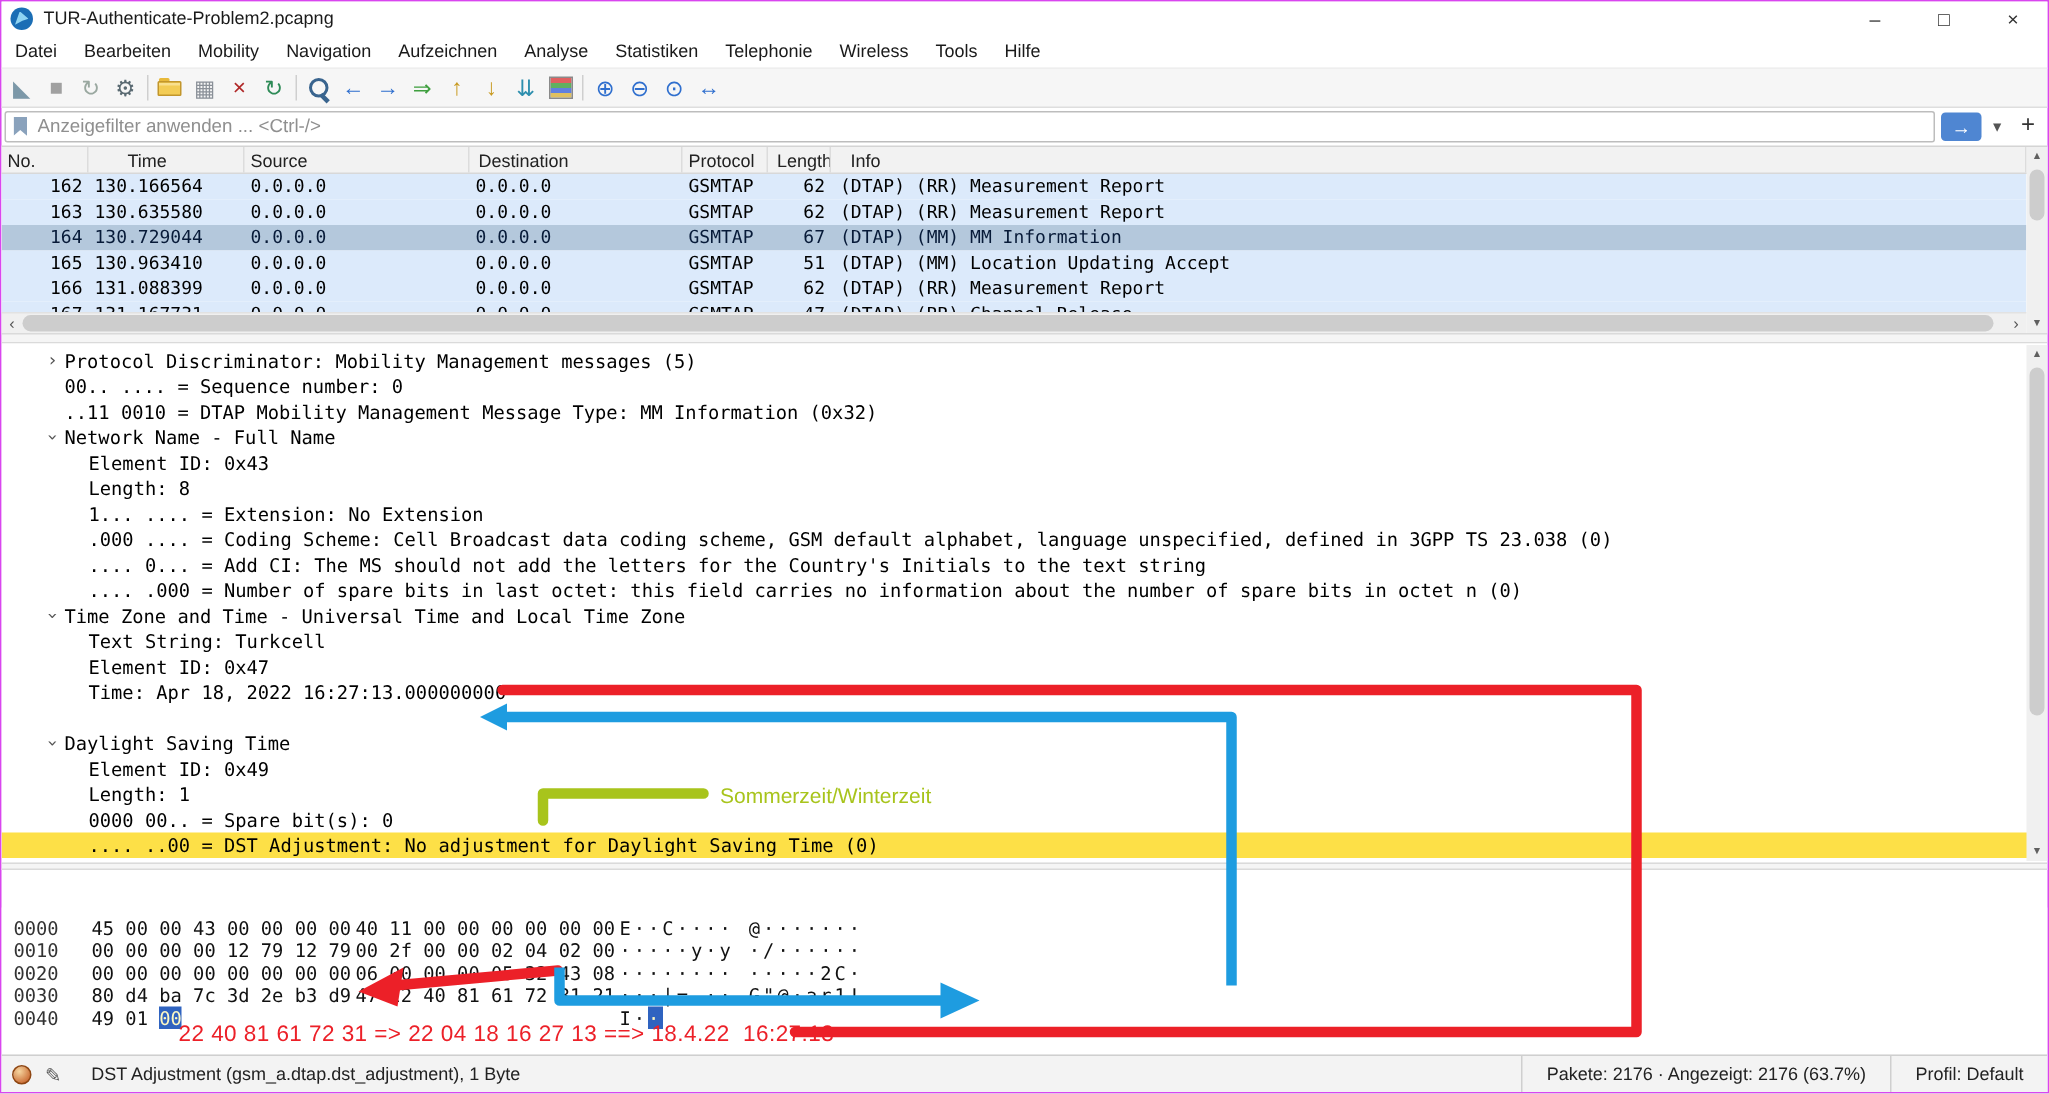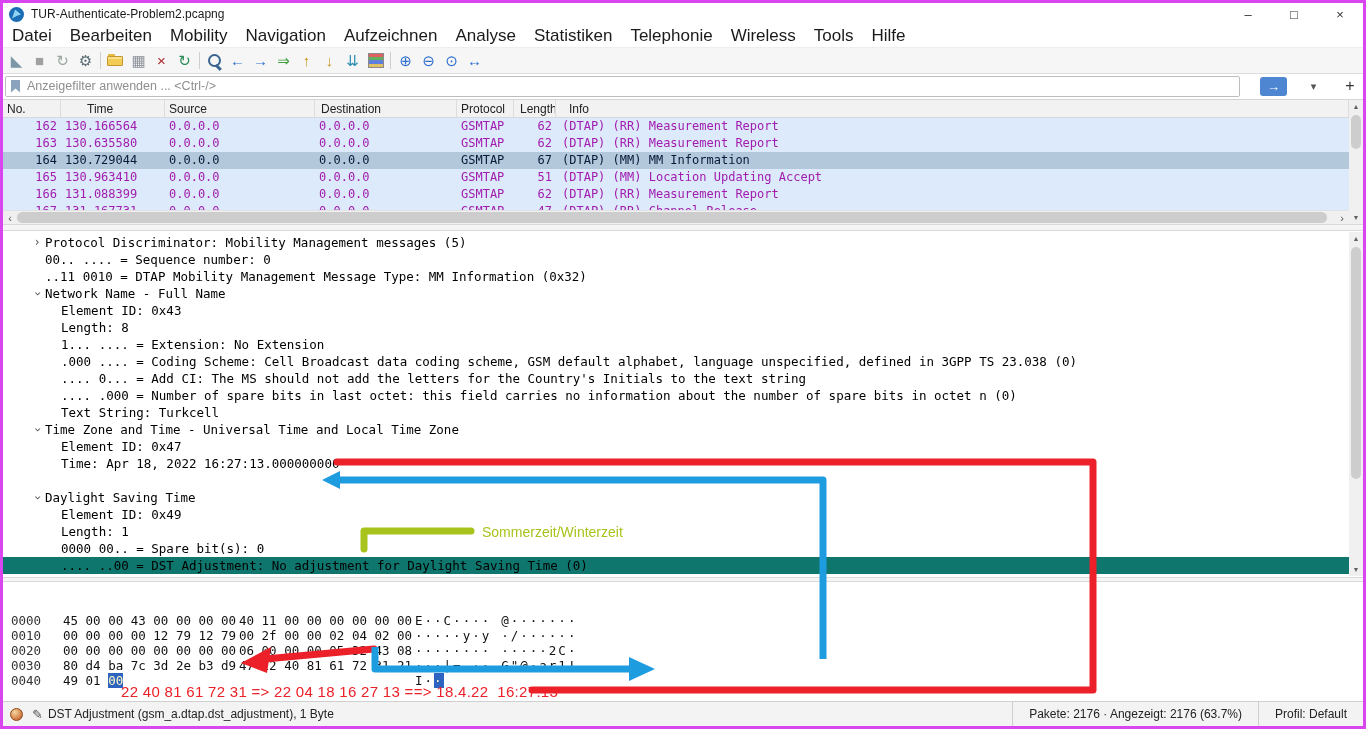--- a/index.html
+++ b/index.html
@@ -1,58 +1,58 @@
 <!DOCTYPE html>
 <html><head>
 <meta charset="utf-8">
 <style>
   html,body{margin:0;padding:0;background:#d8d8d8}
   .window{position:relative;width:1366px;height:729px;background:#fff;overflow:hidden;
-    font-family:"Liberation Sans",sans-serif;border:3px solid #d946ef;box-sizing:border-box}
+    font-family:"Liberation Sans",sans-serif;border:1px solid #d946ef;box-sizing:border-box}
   
   .titlebar{position:absolute;top:0;left:0;right:0;height:22px;background:#fff;display:flex;align-items:center}
   .app-icon{width:15px;height:15px;margin-left:6px;border-radius:50%;background:#1b6eb5;position:relative;flex:none}
   .app-icon .fin{position:absolute;left:3px;top:3px;width:9px;height:9px;background:#8fd4f2;
     clip-path:polygon(0 100%,35% 0,100% 55%,55% 70%)}
   .title{margin-left:7px;font-size:12px;color:#1a1a1a}
   .win-controls{margin-left:auto;display:flex;height:100%}
   .wc{width:46px;display:flex;align-items:center;justify-content:center;font-size:13px;color:#333}
   
-  .menubar{position:absolute;top:22px;left:0;right:0;height:22px;background:#fff;display:flex;align-items:center;font-size:17px;color:#1a1a1a}
+  .menubar{position:absolute;top:22px;left:0;right:0;height:22px;background:#fff;display:flex;align-items:center;font-size:12px;color:#1a1a1a}
   .menu-item{padding:0 9px;height:100%;display:flex;align-items:center}
   
   .toolbar{position:absolute;top:44px;left:0;right:0;height:27px;background:#f6f6f6;border-top:1px solid #eee;
     border-bottom:1px solid #dedede;display:flex;align-items:center;padding-left:2px;box-sizing:border-box}
   .tb-icon{width:23px;height:22px;display:flex;align-items:center;justify-content:center;font-size:15px;position:relative}
   .tb-sep{width:1px;height:17px;background:#cfcfcf;margin:0 3px}
   .tb-icon.folder::before{content:"";position:absolute;top:4px;left:4px;width:7px;height:4px;background:#e8b93a;border-radius:1px}
   .tb-icon.folder::after{content:"";position:absolute;top:6px;left:3px;width:16px;height:10px;background:#f3cc55;
     border:1px solid #c2962c;border-radius:1px;box-sizing:border-box;box-shadow:inset 0 2px 0 #f9e08e}
   .tb-icon.mag::before{content:"";position:absolute;top:4px;left:5px;width:9px;height:9px;border:2px solid #39648e;border-radius:50%}
   .tb-icon.mag::after{content:"";position:absolute;bottom:3px;right:4px;width:7px;height:2.5px;background:#39648e;transform:rotate(45deg)}
   .tb-icon.colorize::after{content:"";width:14px;height:13px;border:1px solid #8a8a8a;
     background:linear-gradient(#e06060 0 25%,#60b060 25% 50%,#6080e0 50% 75%,#e0c060 75% 100%)}
   
-  .filterbar{position:absolute;top:72px;left:2px;right:3px;height:22px;display:flex;align-items:center;gap:20px}
+  .filterbar{position:absolute;top:72px;left:2px;right:3px;height:22px;display:flex;align-items:center;gap:4px}
   .filter-input-wrap{flex:1;height:21px;border:1px solid #bdbdbd;border-radius:2px;background:#fff;display:flex;align-items:center;padding:0 5px;gap:5px;box-sizing:border-box}
   .ribbon{width:9px;height:13px;background:#8aa2bc;clip-path:polygon(0 0,100% 0,100% 100%,50% 70%,0 100%);flex:none}
   .filter-input{border:none;outline:none;flex:1;font-size:12.5px;color:#333;background:transparent;font-family:"Liberation Sans",sans-serif}
   .filter-input::placeholder{color:#8f8f8f}
   .filter-apply{width:27px;height:19px;background:#4f86d2;border-radius:3px;color:#fff;display:flex;align-items:center;justify-content:center;font-weight:bold;font-size:13px}
   .filter-caret{color:#555;font-size:11px;width:13px;text-align:center}
   .filter-add{width:20px;height:19px;display:flex;align-items:center;justify-content:center;font-size:16px;color:#333}
   
   .plist{position:absolute;top:96px;left:0;right:0;height:125px;border-top:1px solid #d4d4d4;box-sizing:border-box;background:#fff}
   .phead{height:18px;display:flex;background:#f2f2f2;border-bottom:1px solid #d8d8d8;font-size:12px;color:#222;box-sizing:border-box;padding-right:14px}
   .ph{border-right:1px solid #dcdcdc;display:flex;align-items:center;padding:0 4px;box-sizing:border-box;white-space:nowrap;overflow:hidden}
   .w-no{width:58px;flex:none}.w-time{width:104px;flex:none}.w-source{width:150px;flex:none}
   .w-destination{width:142px;flex:none}.w-protocol{width:57px;flex:none}.w-length{width:42px;flex:none}.w-info{flex:1}
   .ph-time{padding-left:26px}.ph-destination{padding-left:6px}.ph-length{padding-left:6px}.ph-info{padding-left:13px}
   .prows{position:absolute;top:18px;left:0;right:14px;bottom:14px;overflow:hidden;background:#fff}
-  .prow{display:flex;height:17px;background:#dceafb;color:#a21caf;font-family:"DejaVu Sans Mono",monospace;font-size:12px;line-height:17px}
+  .prow{display:flex;height:17px;background:#dceafb;color:#000000;font-family:"DejaVu Sans Mono",monospace;font-size:12px;line-height:17px}
   .prow.sel{background:#b4c8dc;color:#071a38}
   .prow.clip{height:8px;overflow:hidden}
   .pc{padding:0 4px;box-sizing:border-box;white-space:pre;overflow:hidden}
   .pc-no{text-align:right}.pc-length{text-align:right}.pc-info{padding-left:6px}
   .hscroll{position:absolute;left:0;right:14px;bottom:0;height:14px;background:#f0f0f0;border-top:1px solid #e2e2e2;box-sizing:border-box}
   .hs-arrow{position:absolute;top:0;left:0;width:14px;height:13px;display:flex;align-items:center;justify-content:center;font-size:11px;color:#555}
   .hs-right{left:auto;right:0}
   .hs-thumb{position:absolute;left:14px;right:22px;top:1px;height:11px;background:#cdcdcd;border-radius:6px}
   
   .vscroll{position:absolute;width:14px;background:#f0f0f0;z-index:5;right:0}
@@ -64,37 +64,37 @@
   
   .splitter{position:absolute;left:0;right:0;background:#f5f5f5;border-top:1px solid #dadada;border-bottom:1px solid #dadada;box-sizing:border-box}
   .sp1{top:221px;height:7px}.sp2{top:574px;height:5px}
   
   .dpane{position:absolute;top:228px;left:0;right:0;height:346px;background:#fff;overflow:hidden}
   .dlines{margin-top:3px}
   .dline{height:17px;line-height:17px;font-family:"DejaVu Sans Mono",monospace;font-size:12.5px;color:#000;white-space:pre;display:flex}
   .lvl0{padding-left:26px}.lvl1{padding-left:42px}
   .dexp{width:16px;flex:none;text-align:center;font-size:12px;color:#555;display:inline-block}
   .dexp.open{transform:rotate(90deg)}
-  .dsel{background:#0f766e}
+  .dsel{background:#fde047}
   
   .hpane{position:absolute;top:604px;left:0;right:0;height:125px;background:#fff;overflow:hidden}
   .hrows{margin-top:6px}
   .hrow{height:15px;line-height:15px;font-family:"DejaVu Sans Mono",monospace;font-size:12.5px;color:#111;white-space:pre;display:flex;padding-left:8px}
   .hoff{width:52px;flex:none;color:#333}
   .hg{width:176px;flex:none}
   .ha{letter-spacing:2px;flex:none}
   .hb2{margin-left:10px}
   .hsel{background:#2f63c0;color:#fef9c3}
   
   .statusbar{position:absolute;bottom:0;left:0;right:0;height:25px;background:#f3f3f3;border-top:1px solid #cfcfcf;
     display:flex;align-items:center;font-size:12px;color:#222;box-sizing:border-box}
   .expert-dot{width:13px;height:13px;border-radius:50%;margin-left:7px;flex:none;
     background:radial-gradient(circle at 35% 30%,#f6d6a0,#bf5018);border:1px solid #8e4612;box-sizing:border-box}
   .pencil{margin-left:9px;color:#555;font-size:13px}
-  .sb-field{margin-left:5px;white-space:nowrap}
+  .sb-field{margin-left:20px;white-space:nowrap}
   .sb-right{margin-left:auto;display:flex;height:100%;align-items:stretch}
   .sb-sec{border-left:1px solid #cfcfcf;padding:0 16px;display:flex;align-items:center;white-space:nowrap}
   
   .overlay{position:absolute;left:0;top:0;z-index:39;pointer-events:none}
   .ann-text{position:absolute;z-index:40;pointer-events:none;font-weight:normal;white-space:pre;font-family:"Liberation Sans",sans-serif}
   .ann-red-text{left:118px;top:680px;font-size:15px;letter-spacing:.3px}
   .ann-blue-text{left:658px;top:660px;font-size:14px}
   .ann-green-text{left:479px;top:521px;font-size:14px}
 </style>
 </head>
@@ -249,22 +249,22 @@
         <div class="dline lvl0"><span class="dexp">›</span><span class="dtext">Protocol Discriminator: Mobility Management messages (5)</span></div>
         <div class="dline lvl0"><span class="dexp"></span><span class="dtext">00.. .... = Sequence number: 0</span></div>
         <div class="dline lvl0"><span class="dexp"></span><span class="dtext">..11 0010 = DTAP Mobility Management Message Type: MM Information (0x32)</span></div>
         <div class="dline lvl0"><span class="dexp open">›</span><span class="dtext">Network Name - Full Name</span></div>
         <div class="dline lvl1"><span class="dexp"></span><span class="dtext">Element ID: 0x43</span></div>
         <div class="dline lvl1"><span class="dexp"></span><span class="dtext">Length: 8</span></div>
         <div class="dline lvl1"><span class="dexp"></span><span class="dtext">1... .... = Extension: No Extension</span></div>
         <div class="dline lvl1"><span class="dexp"></span><span class="dtext">.000 .... = Coding Scheme: Cell Broadcast data coding scheme, GSM default alphabet, language unspecified, defined in 3GPP TS 23.038 (0)</span></div>
         <div class="dline lvl1"><span class="dexp"></span><span class="dtext">.... 0... = Add CI: The MS should not add the letters for the Country's Initials to the text string</span></div>
         <div class="dline lvl1"><span class="dexp"></span><span class="dtext">.... .000 = Number of spare bits in last octet: this field carries no information about the number of spare bits in octet n (0)</span></div>
+        <div class="dline lvl0"><span class="dexp open">›</span><span class="dtext">Time Zone and Time - Universal Time and Local Time Zone</span></div>
         <div class="dline lvl1"><span class="dexp"></span><span class="dtext">Text String: Turkcell</span></div>
-        <div class="dline lvl0"><span class="dexp open">›</span><span class="dtext">Time Zone and Time - Universal Time and Local Time Zone</span></div>
         <div class="dline lvl1"><span class="dexp"></span><span class="dtext">Element ID: 0x47</span></div>
         <div class="dline lvl1"><span class="dexp"></span><span class="dtext">Time: Apr 18, 2022 16:27:13.000000000</span></div>
         <div class="dline lvl1"><span class="dexp"></span></div>
         <div class="dline lvl0"><span class="dexp open">›</span><span class="dtext">Daylight Saving Time</span></div>
         <div class="dline lvl1"><span class="dexp"></span><span class="dtext">Element ID: 0x49</span></div>
         <div class="dline lvl1"><span class="dexp"></span><span class="dtext">Length: 1</span></div>
         <div class="dline lvl1"><span class="dexp"></span><span class="dtext">0000 00.. = Spare bit(s): 0</span></div>
         <div class="dline lvl1 dsel"><span class="dexp"></span><span class="dtext">.... ..00 = DST Adjustment: No adjustment for Daylight Saving Time (0)</span></div>
       </div>
   </div>

